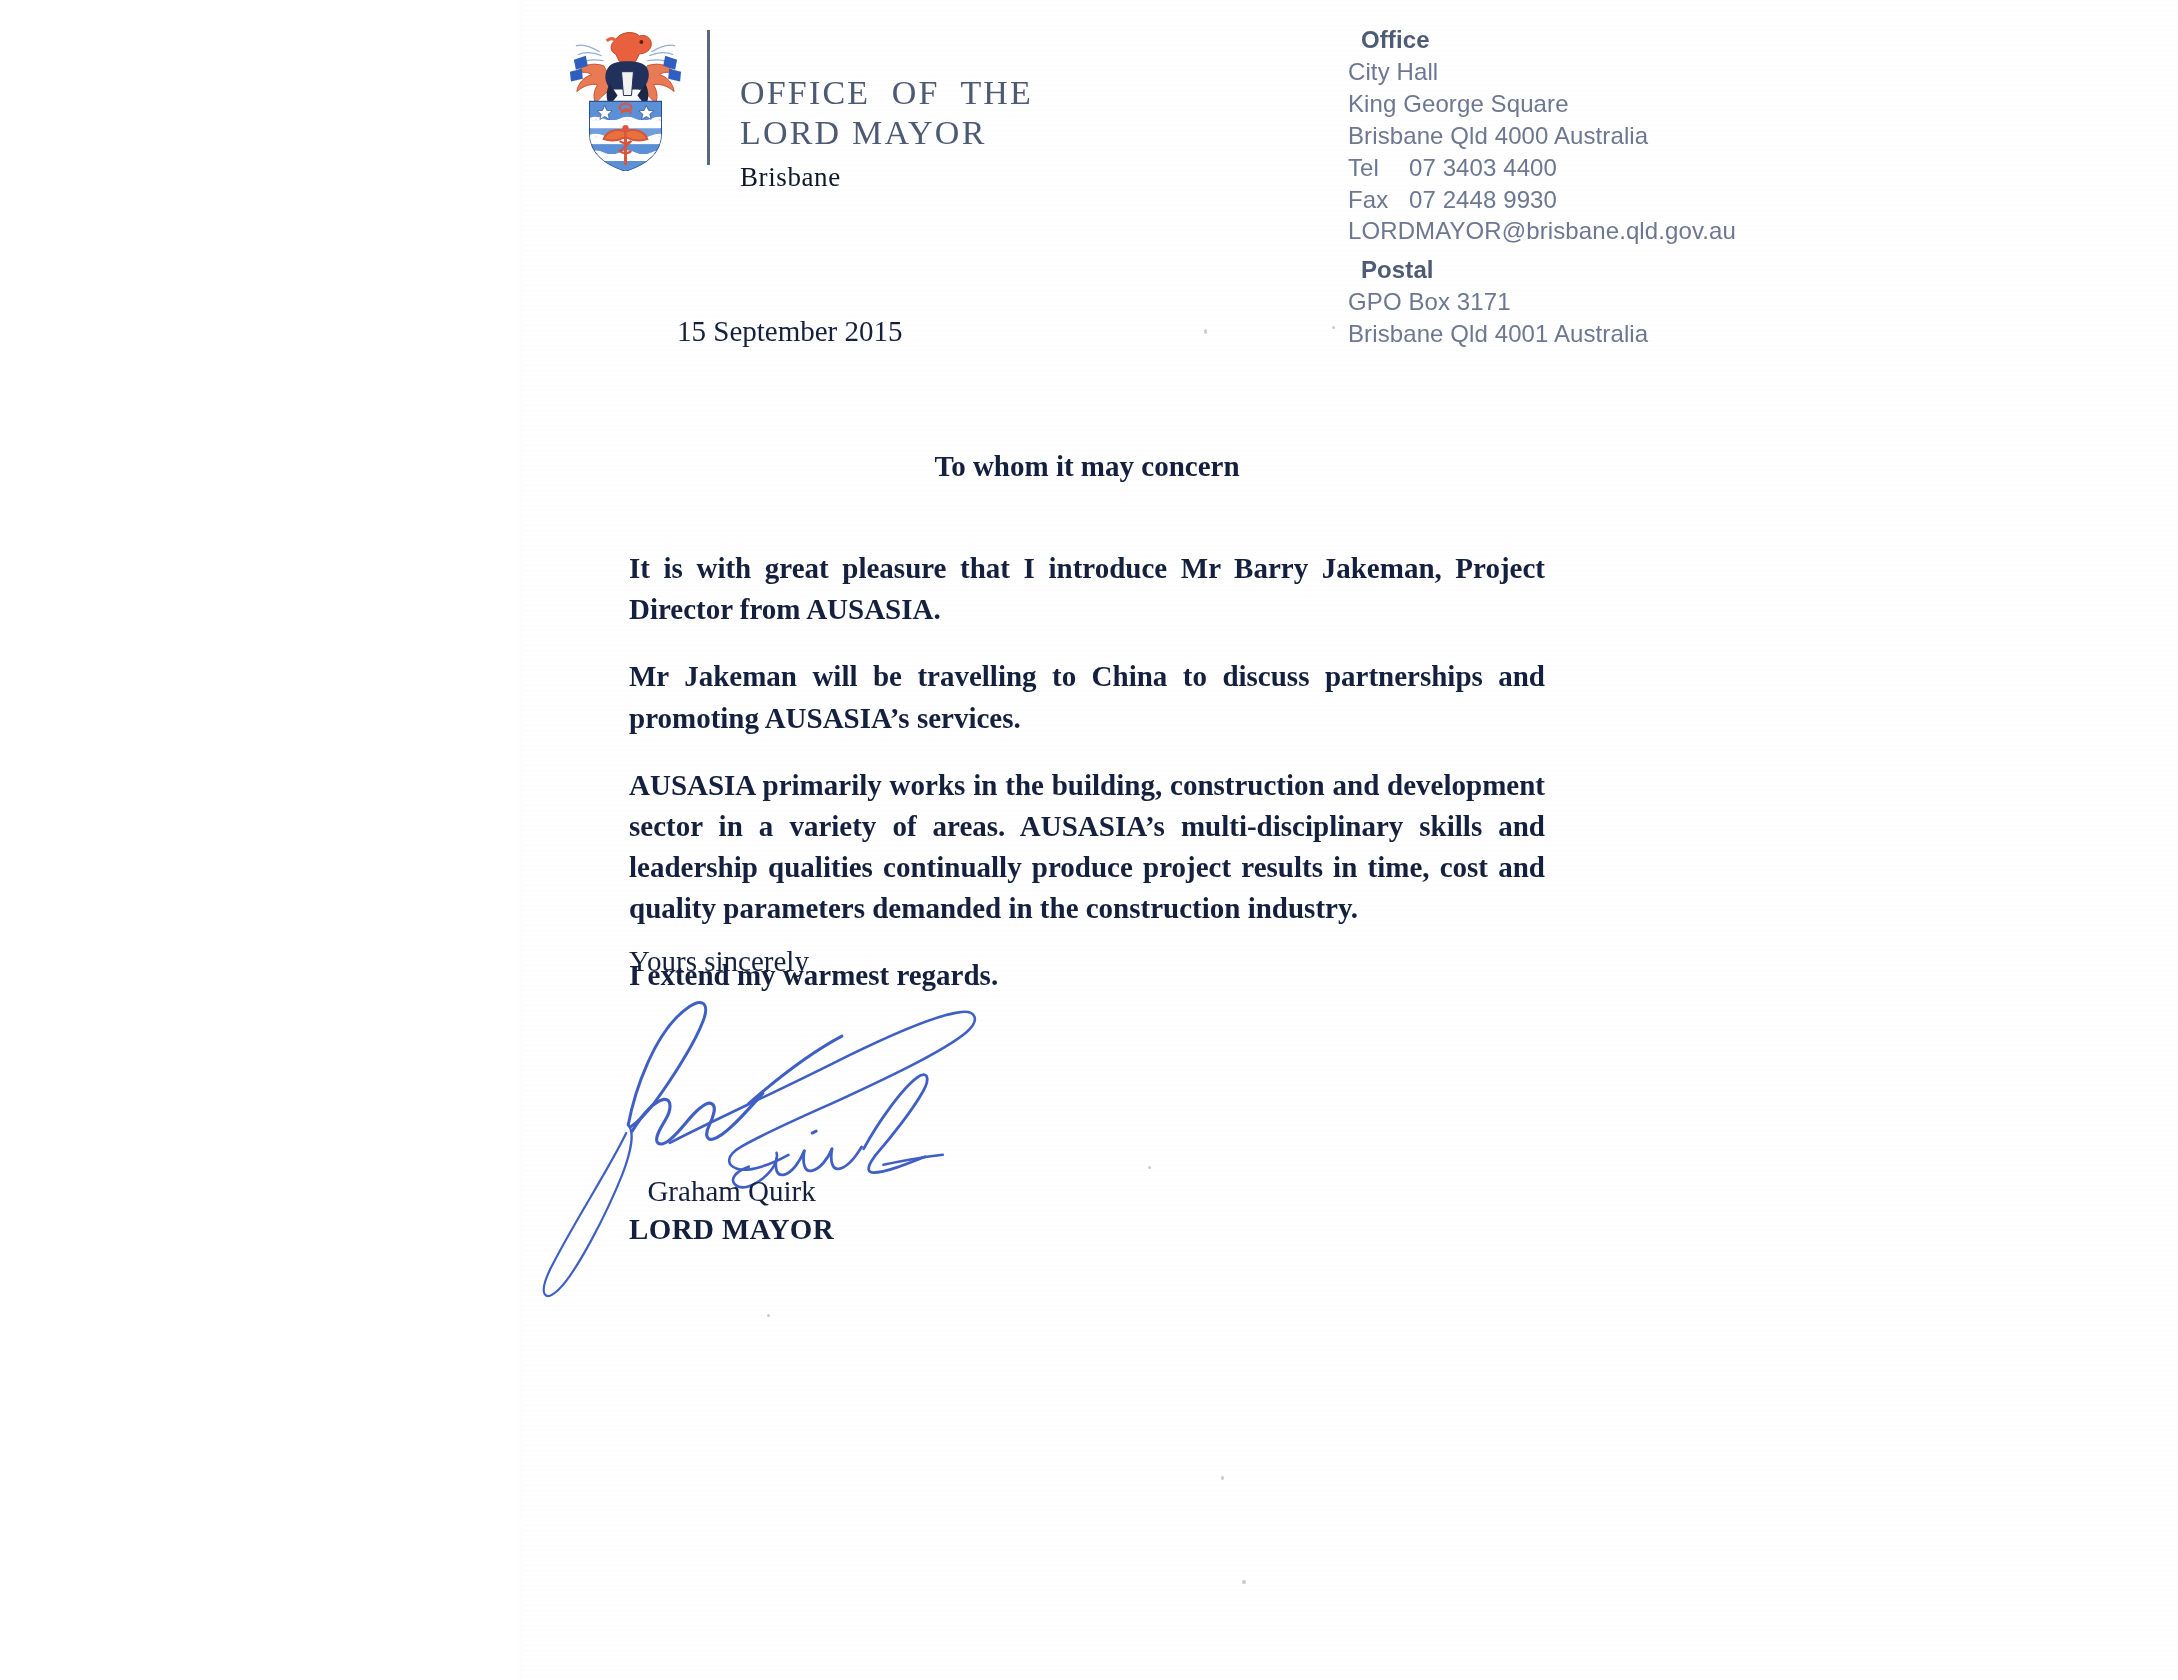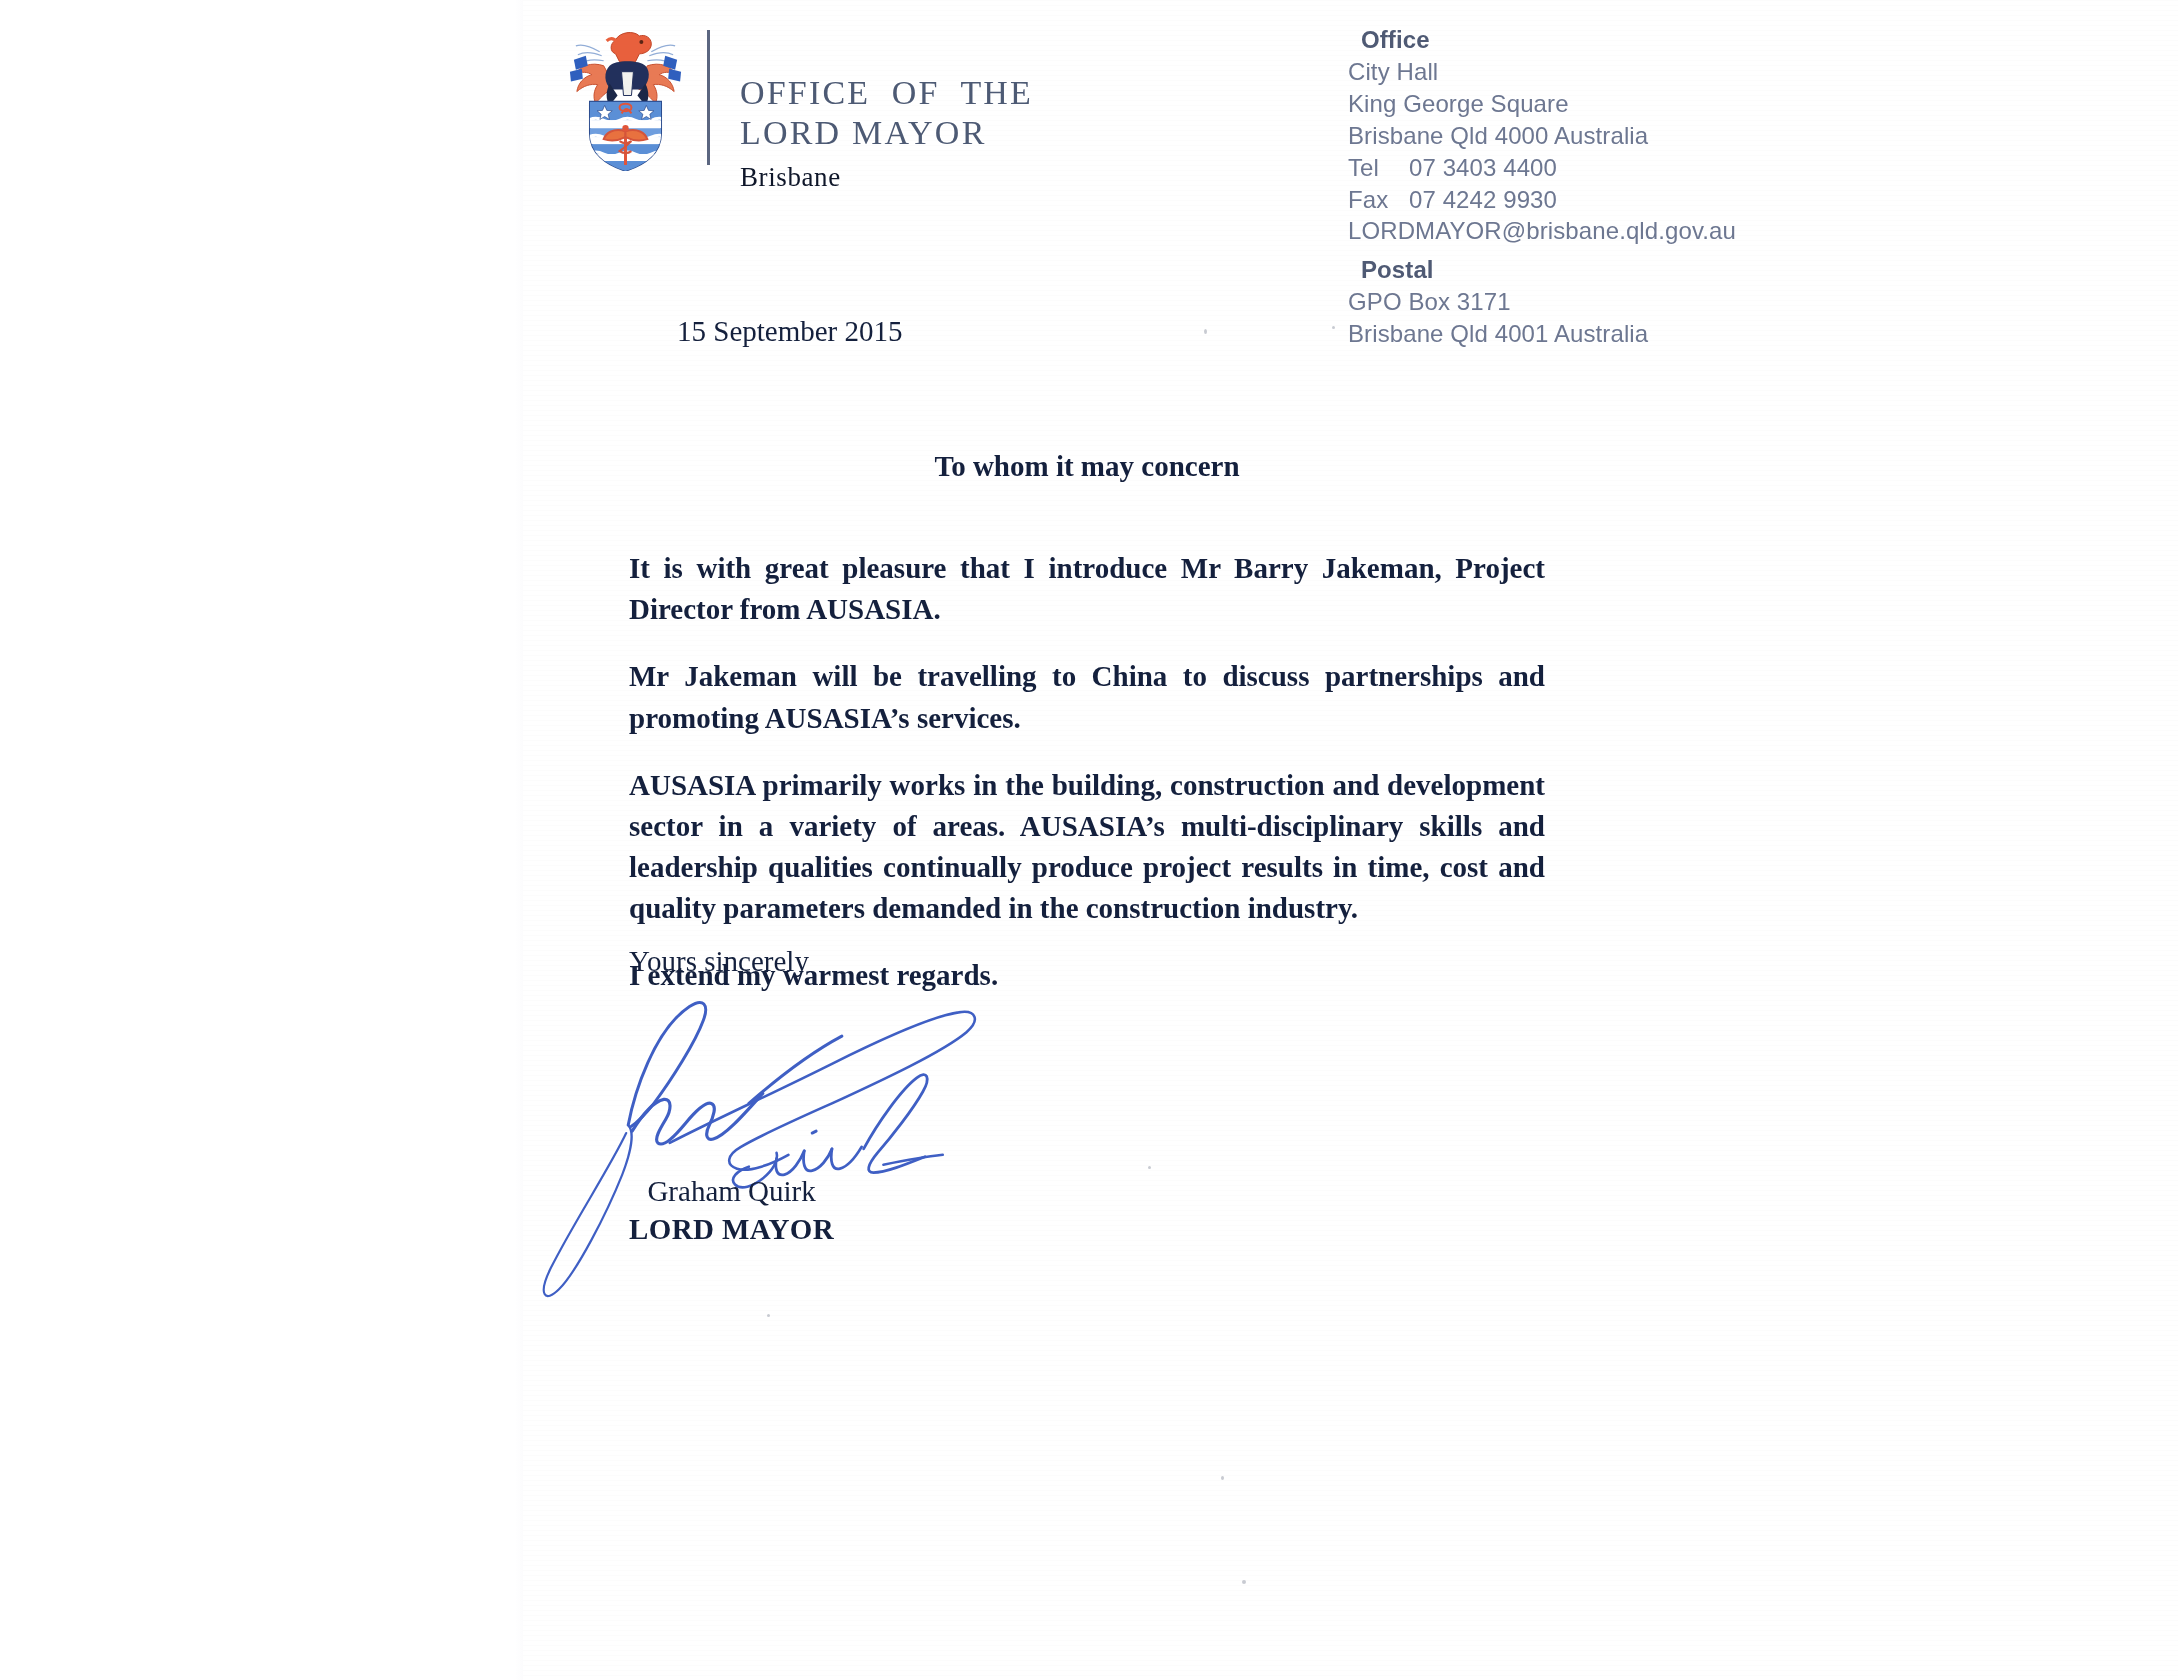--- a/index.html
+++ b/index.html
@@ -278,21 +278,21 @@
         <div id="office-city">Brisbane</div>
       </div>
     </div>
 
     <div id="contact-block">
       <div class="contact-line contact-heading">Office</div>
       <div class="contact-line">City Hall</div>
       <div class="contact-line">King George Square</div>
       <div class="contact-line">Brisbane Qld 4000 Australia</div>
       <div class="contact-line"><span class="lbl">Tel</span><span>07 3403 4400</span></div>
-      <div class="contact-line"><span class="lbl">Fax</span><span>07 4242 9930</span></div>
+      <div class="contact-line"><span class="lbl">Fax</span><span>07 2448 9930</span></div>
       <div class="contact-line">LORDMAYOR@brisbane.qld.gov.au</div>
       <div class="contact-group-2">
         <div class="contact-line contact-heading">Postal</div>
         <div class="contact-line">GPO Box 3171</div>
         <div class="contact-line">Brisbane Qld 4001 Australia</div>
       </div>
     </div>
   </div>
 
   <div id="letter-body">

